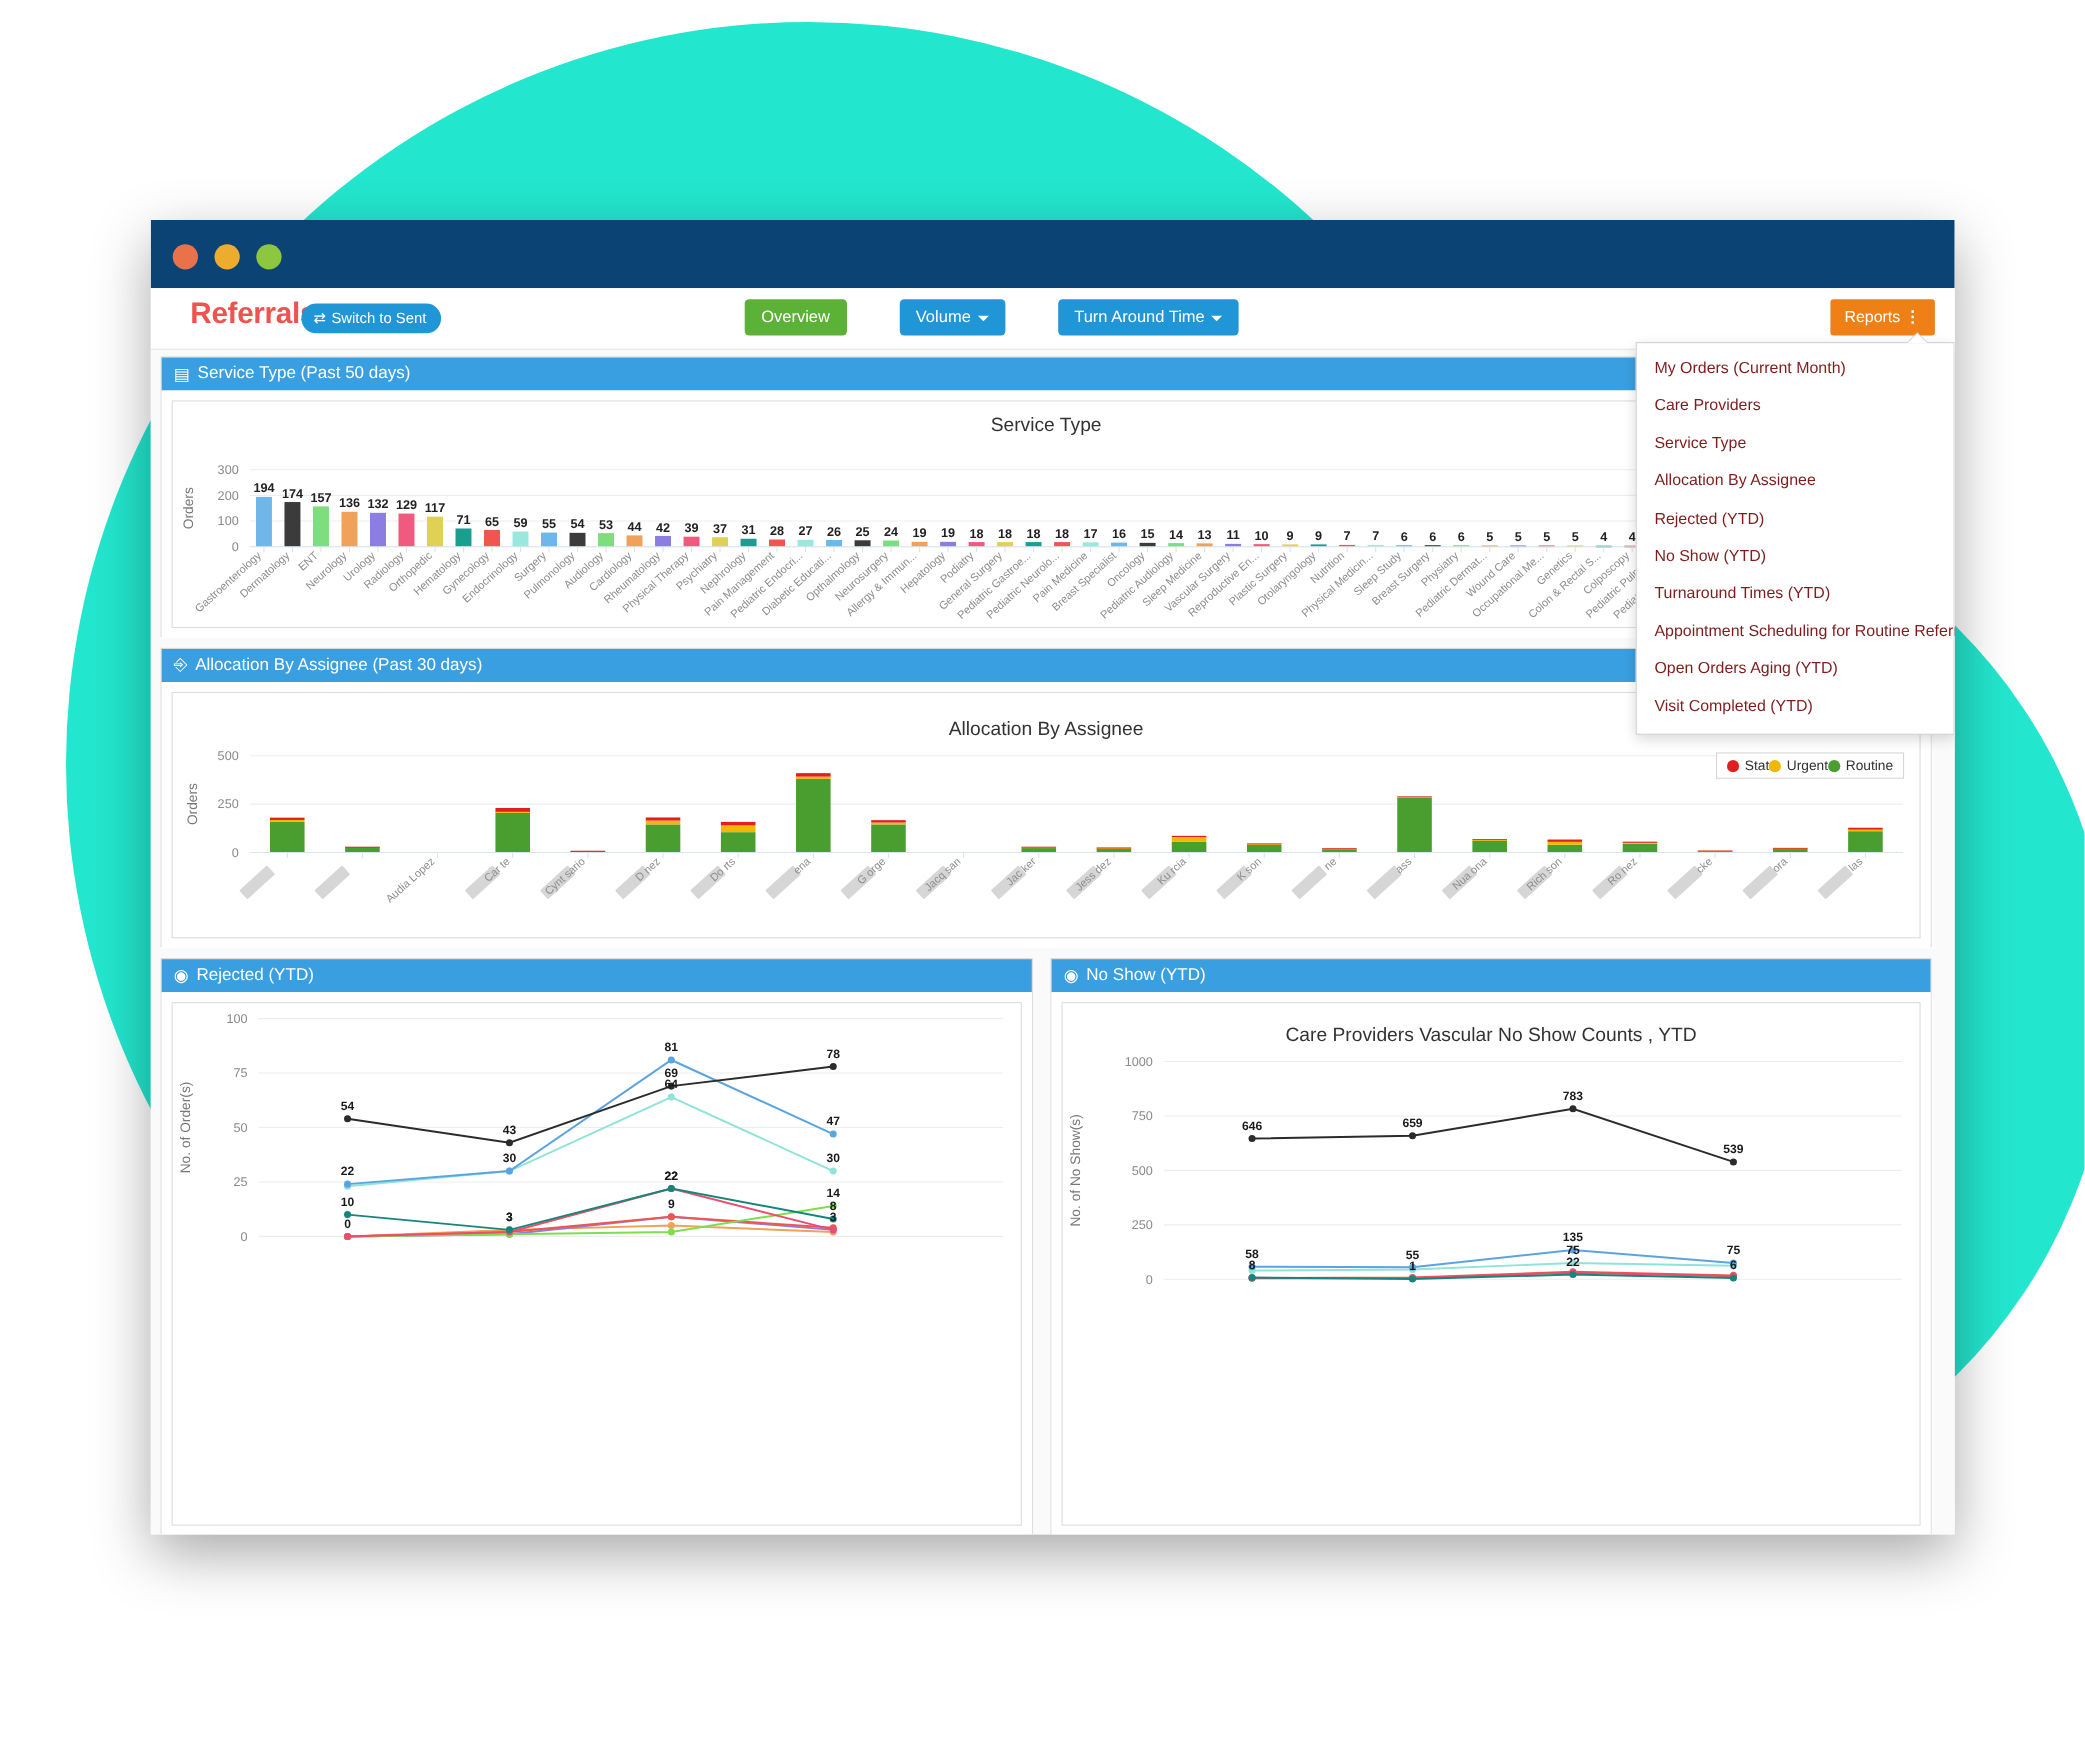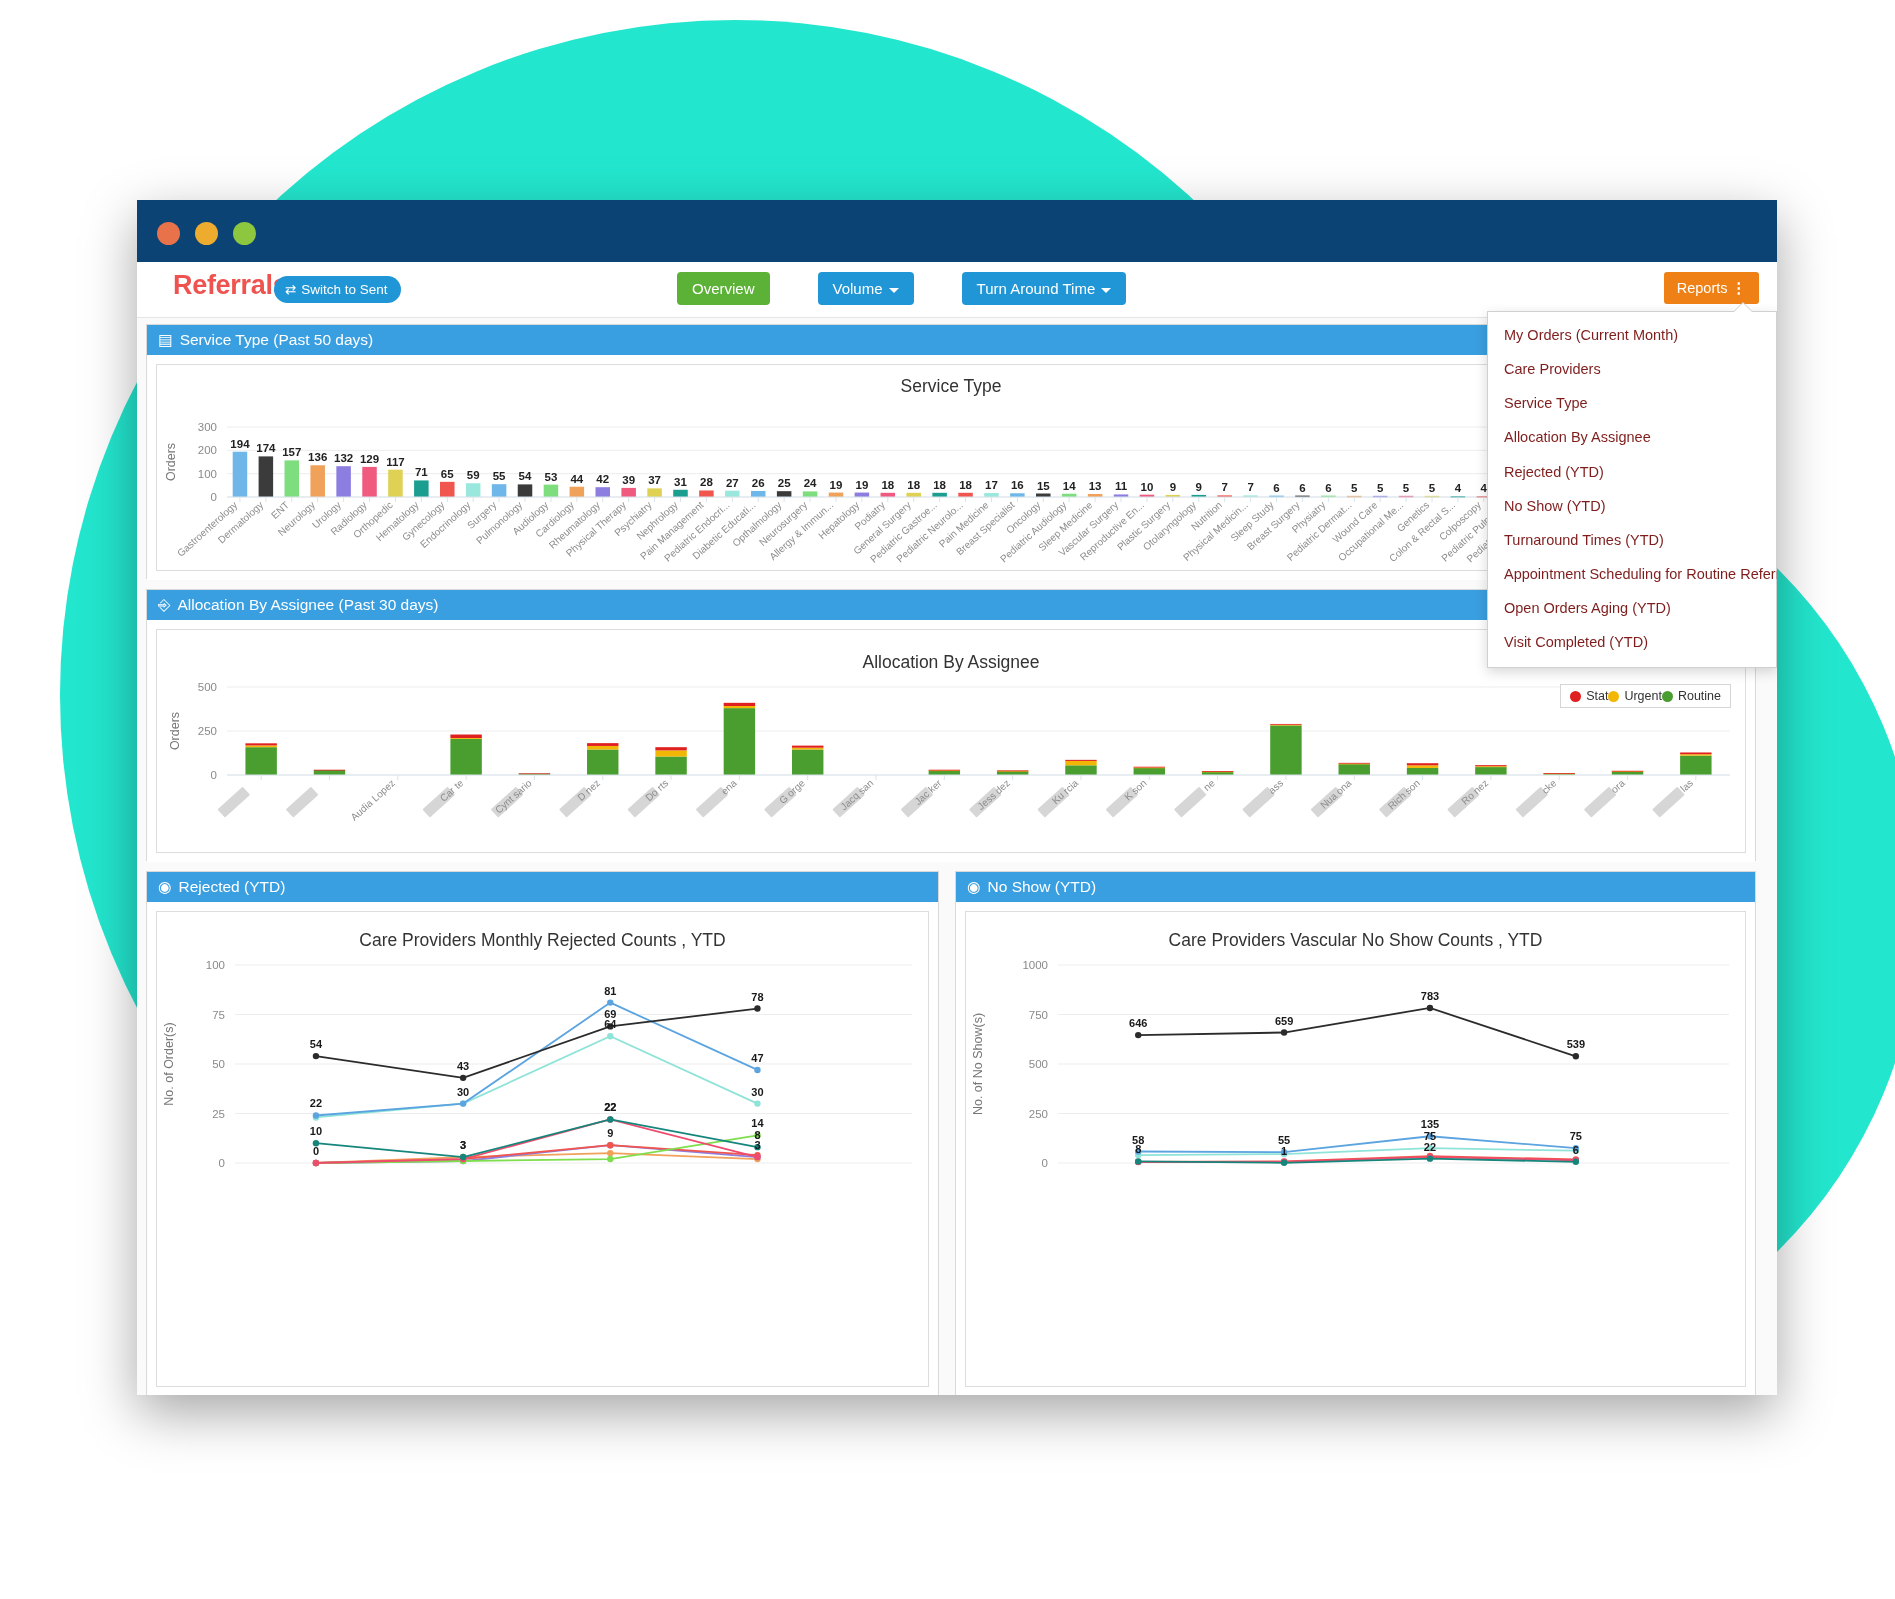--- a/index.html
+++ b/index.html
@@ -638,21 +638,20 @@
         </div>
       </div>
 
       <div class="panel" style="left:9px; top:609px; width:793px; height:524px;">
         <div class="panel-head">
           <span>◉</span>
           <span>Rejected (YTD)</span>
         </div>
         <div class="panel-body" style="height:494px;">
           <div class="chart-frame">
-            <div class="chart-title" style="padding-top:18px;">Care Providers Monthly Rejected Counts , YTD</div>
             <svg id="svg-rejected" width="773" height="230">
                 <line x1="78" x2="755" y1="212" y2="212" class="grid"></line>
                 <text x="68" y="216" class="axis-label" text-anchor="end">0</text>
                 <line x1="78" x2="755" y1="162.5" y2="162.5" class="grid"></line>
                 <text x="68" y="166.5" class="axis-label" text-anchor="end">25</text>
                 <line x1="78" x2="755" y1="113" y2="113" class="grid"></line>
                 <text x="68" y="117" class="axis-label" text-anchor="end">50</text>
                 <line x1="78" x2="755" y1="63.5" y2="63.5" class="grid"></line>
                 <text x="68" y="67.5" class="axis-label" text-anchor="end">75</text>
                 <line x1="78" x2="755" y1="14" y2="14" class="grid"></line>

